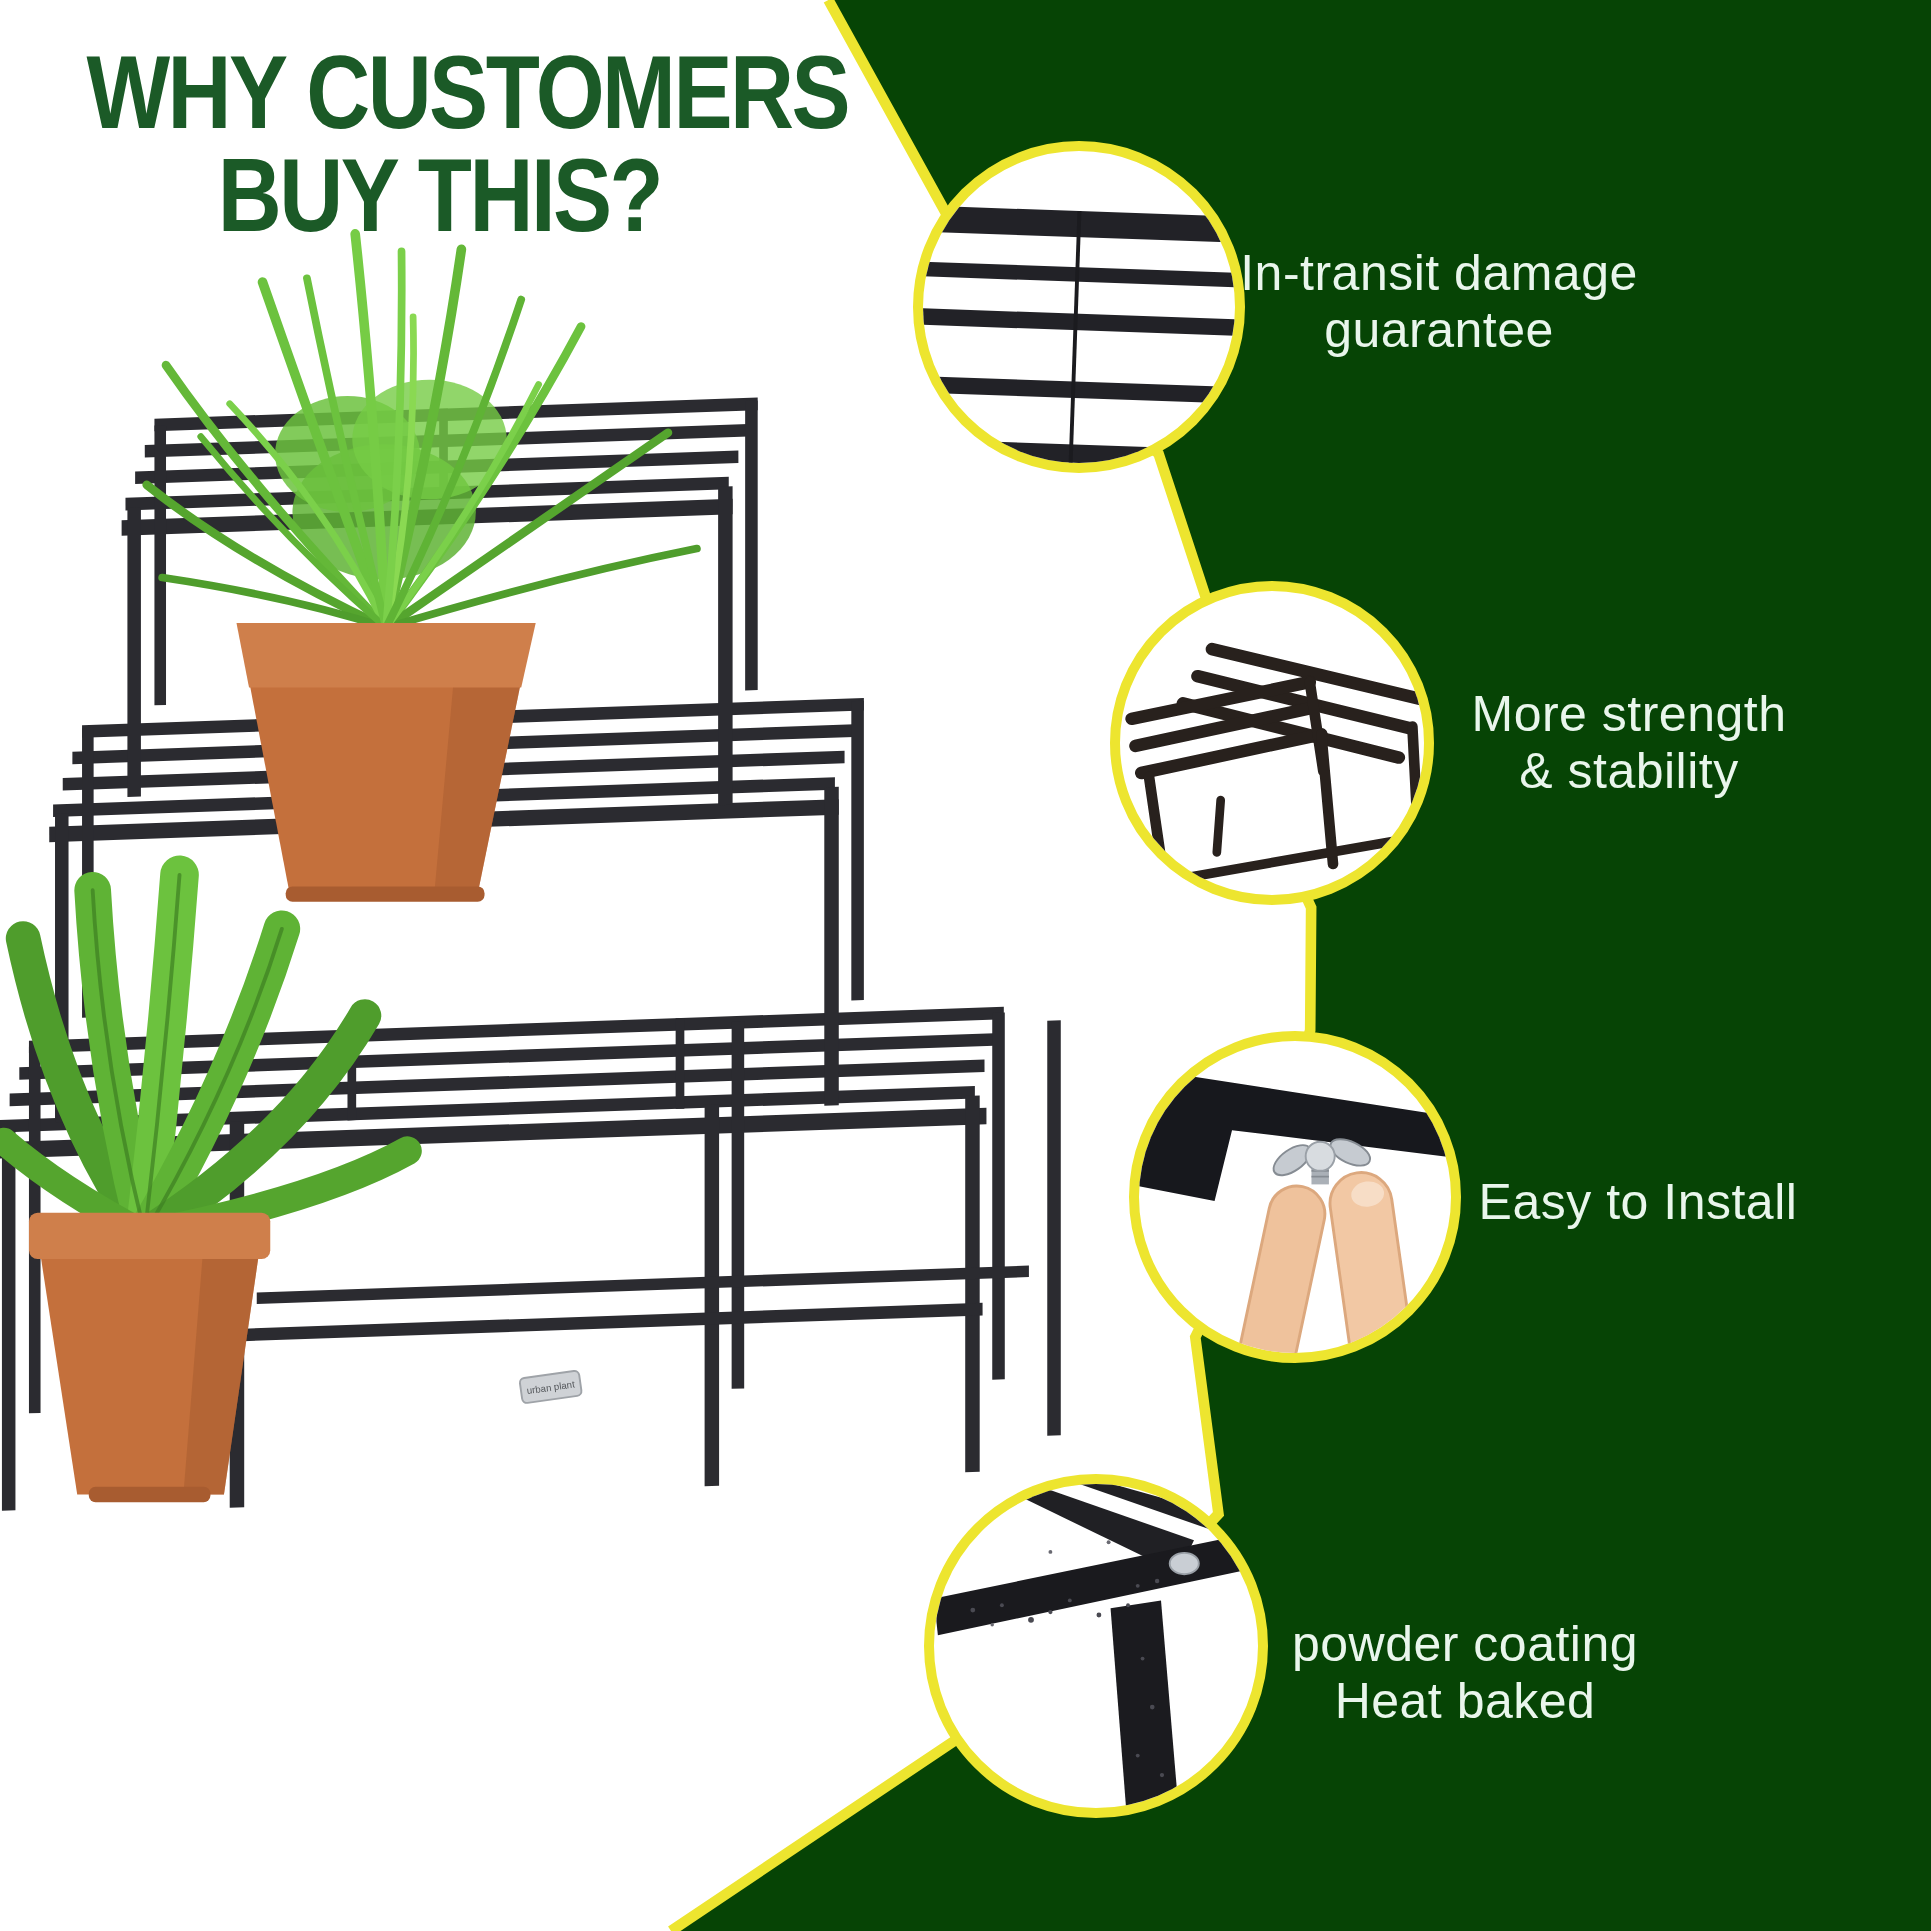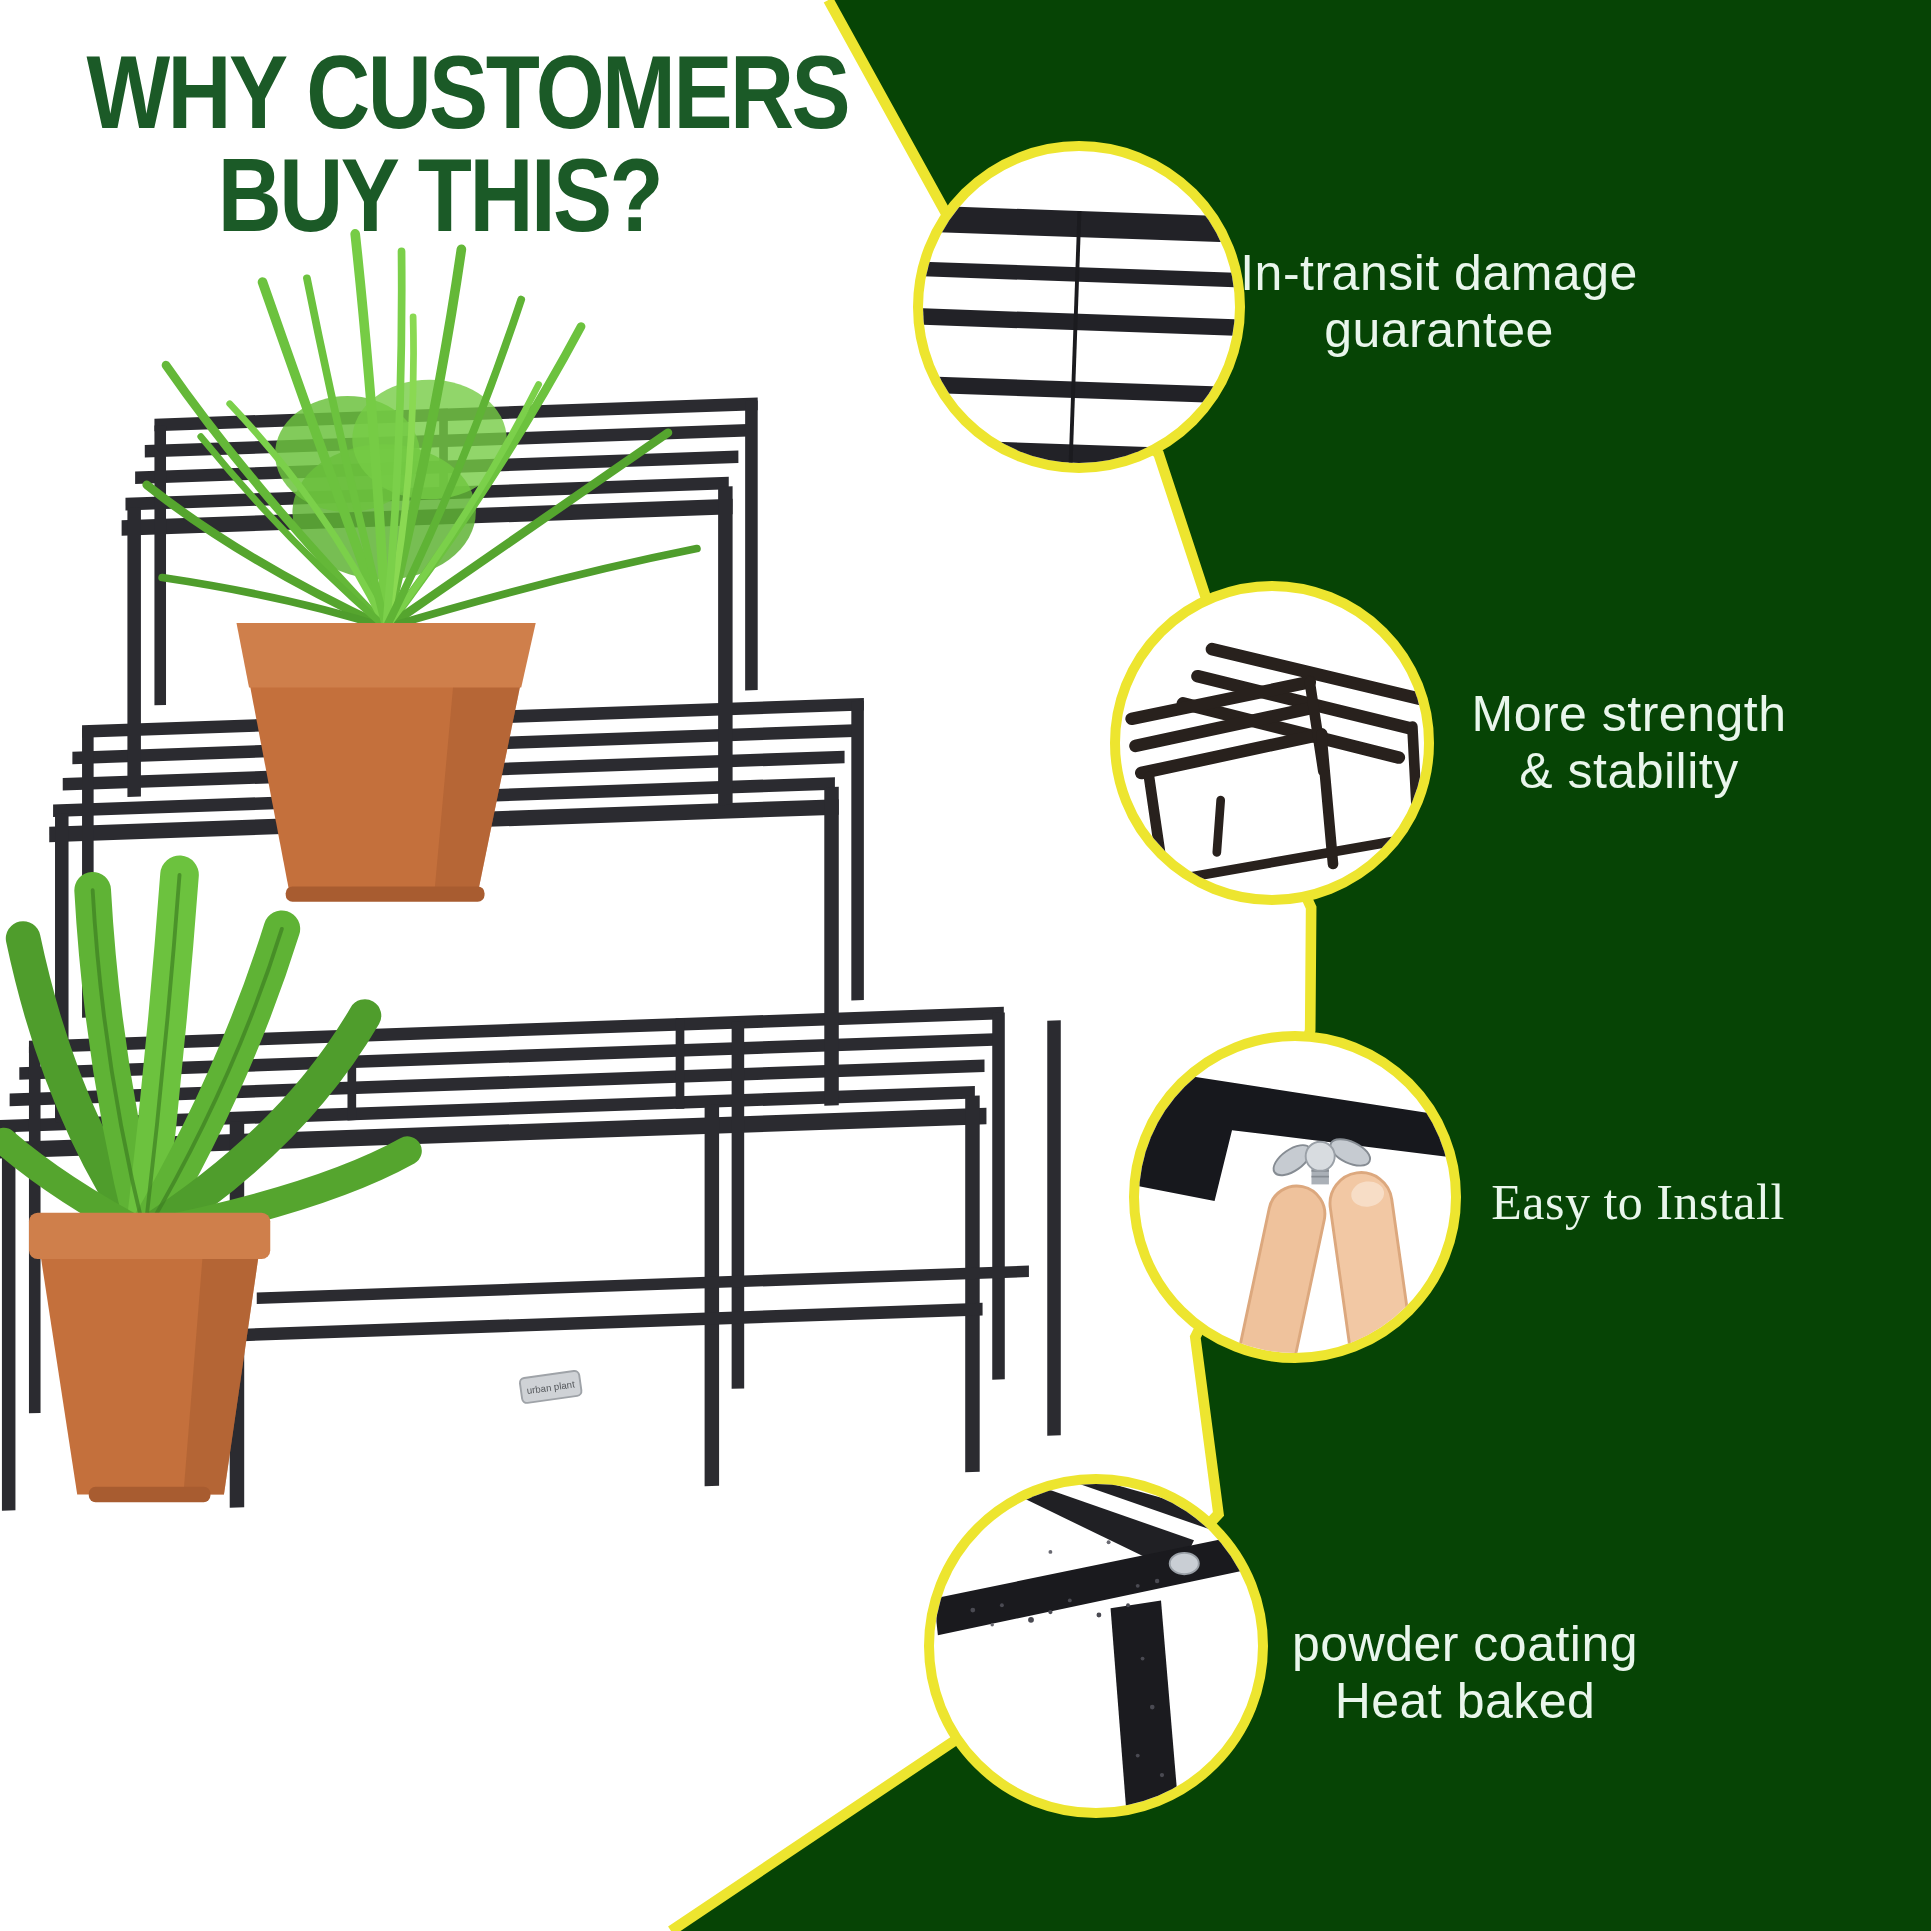--- a/index.html
+++ b/index.html
@@ -32,21 +32,21 @@
   #callout-3{left:1129px;top:1031px;width:332px;height:332px;}
   #callout-4{left:924px;top:1474px;width:344px;height:344px;}
   
   .feature{
     position:absolute;z-index:4;width:502px;text-align:center;
     color:#e9f6ec;font-size:50px;line-height:1.13;letter-spacing:0.5px;
   }
   .feature span{display:block;white-space:nowrap;}
   #feature-1{left:1188px;top:245px;}
   #feature-2{left:1378px;top:686px;}
-  #feature-3{left:1387px;top:1174px;font-family:Liberation Serif, serif;}
+  #feature-3{left:1387px;top:1174px;}
   #feature-4{left:1214px;top:1616px;}
 </style>
 </head>
 <body>
 
 <div class="canvas">
 
   <svg id="green-shape" class="layer" viewBox="0 0 2000 2000">
     <polygon points="858,0 1040,330 1200,470 1250,622 1280,770 1358,940 1357,1067 1310,1240 1238,1385 1262,1568 1135,1705 990,1802 695,2000 2000,2000 2000,0" fill="#064405"></polygon>
     <polyline points="858,0 1040,330 1200,470 1250,622 1280,770 1358,940 1357,1067 1310,1240 1238,1385 1262,1568 1135,1705 990,1802 695,2000" fill="none" stroke="#ede52f" stroke-width="11"></polyline>

